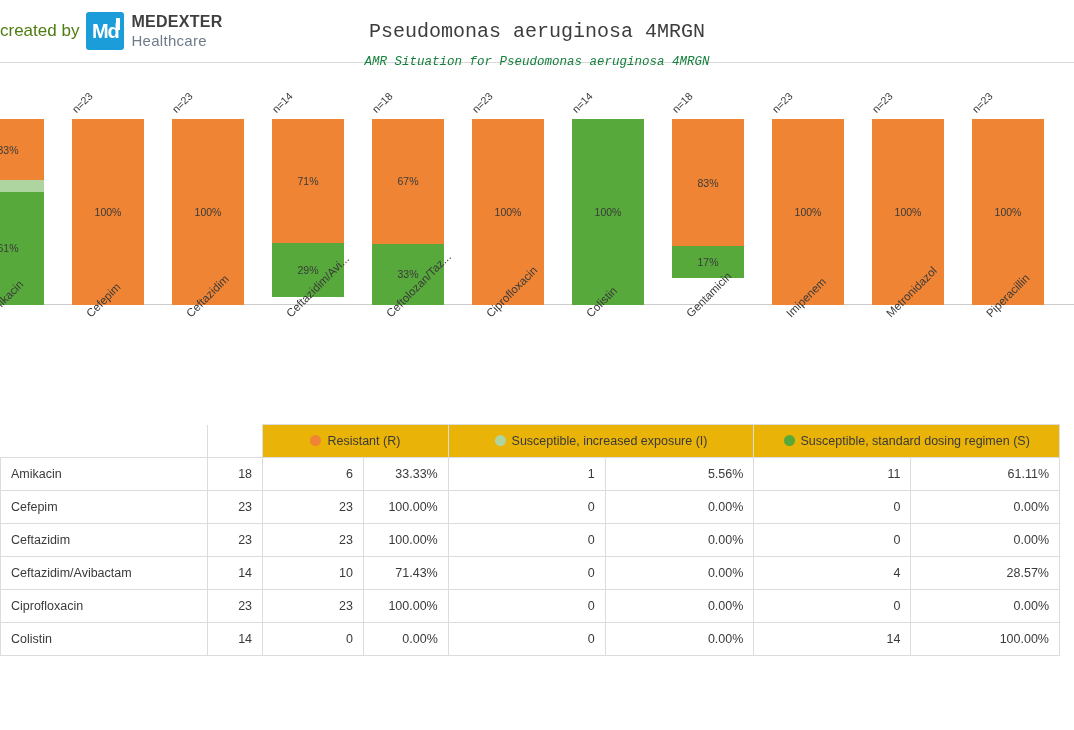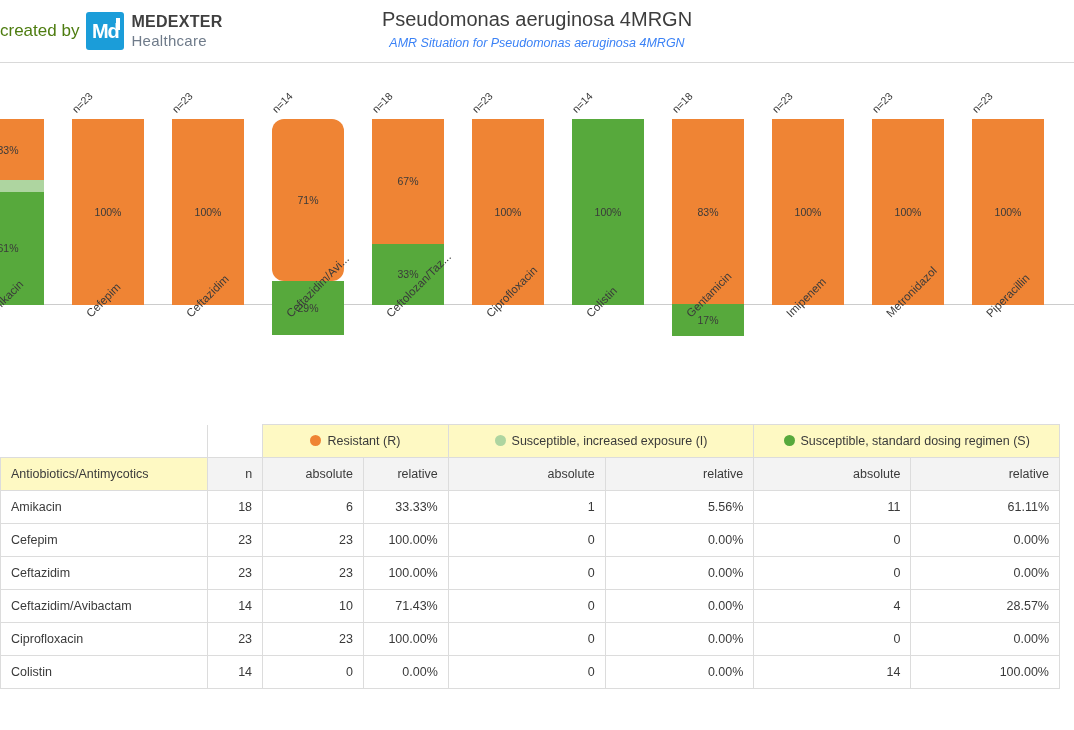--- a/index.html
+++ b/index.html
@@ -69,32 +69,33 @@
     color: #404040;
     letter-spacing: 0.3px;
   }
   .brand-sub {
     font-size: 15px;
     color: #6f7b8a;
     letter-spacing: 0.3px;
   }
   .title-block {
     text-align: center;
-    padding-top: 8px;
+    padding-top: 20px;
+    font-family: Liberation Mono, monospace;
   }
   .chart-title {
     font-size: 20px;
     color: #3d3d3d;
     font-weight: normal;
   }
   .chart-subtitle {
     font-size: 12.5px;
     font-style: italic;
-    color: #3b82f6;
-    margin-top: 5px;
+    color: #15803d;
+    margin-top: 12px;
   }
 
   
   .chart-area {
     position: relative;
     height: 340px;
   }
   .plot {
     position: relative;
     height: 232px;        
@@ -178,21 +179,21 @@
   th, td {
     border: 1px solid #dcdcdc;
     padding: 0 10px;
     height: 32px;
     color: #3a3a3a;
     font-weight: normal;
     overflow: hidden;
     white-space: nowrap;
   }
   thead th {
-    background: #fef9c3;
+    background: #eab308;
   }
   .grp-head {
     text-align: center;
     font-size: 12.5px;
   }
   .grp-head .dot {
     display: inline-block;
     width: 11px;
     height: 11px;
     border-radius: 50%;
@@ -274,21 +275,21 @@
         <div class="nlabel">n=23</div>
         <div class="stack">
           <div class="seg seg-R" style="height: 186px;">
             <span>100%</span>
           </div>
         </div>
       </div>
       <div class="bar-col" style="left: 272px;">
         <div class="nlabel">n=14</div>
         <div class="stack">
-          <div class="seg seg-R" style="height: 162px; border-radius: 12px;">
+          <div class="seg seg-R" style="height: 124px;">
             <span>71%</span>
           </div>
           <div class="seg seg-S" style="height: 53.94px;">
             <span>29%</span>
           </div>
         </div>
       </div>
       <div class="bar-col" style="left: 372px;">
         <div class="nlabel">n=18</div>
         <div class="stack">
@@ -312,21 +313,21 @@
         <div class="nlabel">n=14</div>
         <div class="stack">
           <div class="seg seg-S" style="height: 186px;">
             <span>100%</span>
           </div>
         </div>
       </div>
       <div class="bar-col" style="left: 672px;">
         <div class="nlabel">n=18</div>
         <div class="stack">
-          <div class="seg seg-R" style="height: 185px; text-decoration: underline;">
+          <div class="seg seg-R" style="height: 127px; text-decoration: underline;">
             <span>83%</span>
           </div>
           <div class="seg seg-S" style="height: 31.62px;">
             <span>17%</span>
           </div>
         </div>
       </div>
       <div class="bar-col" style="left: 772px;">
         <div class="nlabel">n=23</div>
         <div class="stack">
@@ -380,30 +381,20 @@
         <col class="col-rel-w">
     </colgroup>
     <thead>
       <tr>
         <th class="corner-blank"></th>
         <th class="corner-blank"></th>
         <th class="grp-head" colspan="2"><span class="dot dot-R"></span><span>Resistant (R)</span></th>
         <th class="grp-head" colspan="2"><span class="dot dot-I"></span><span>Susceptible, increased exposure (I)</span></th>
         <th class="grp-head" colspan="2"><span class="dot dot-S"></span><span>Susceptible, standard dosing regimen (S)</span></th>
       </tr>
-      <tr>
-        <th style="text-align:left">Antiobiotics/Antimycotics</th>
-        <th class="sub-head">n</th>
-        <th class="sub-head">absolute</th>
-        <th class="sub-head">relative</th>
-        <th class="sub-head">absolute</th>
-        <th class="sub-head">relative</th>
-        <th class="sub-head">absolute</th>
-        <th class="sub-head">relative</th>
-      </tr>
     </thead>
     <tbody id="tbody">
         <tr>
           <td class="name">Amikacin</td>
           <td class="num">18</td>
           <td class="num">6</td>
           <td class="num">33.33%</td>
           <td class="num">1</td>
           <td class="num">5.56%</td>
           <td class="num">11</td>

